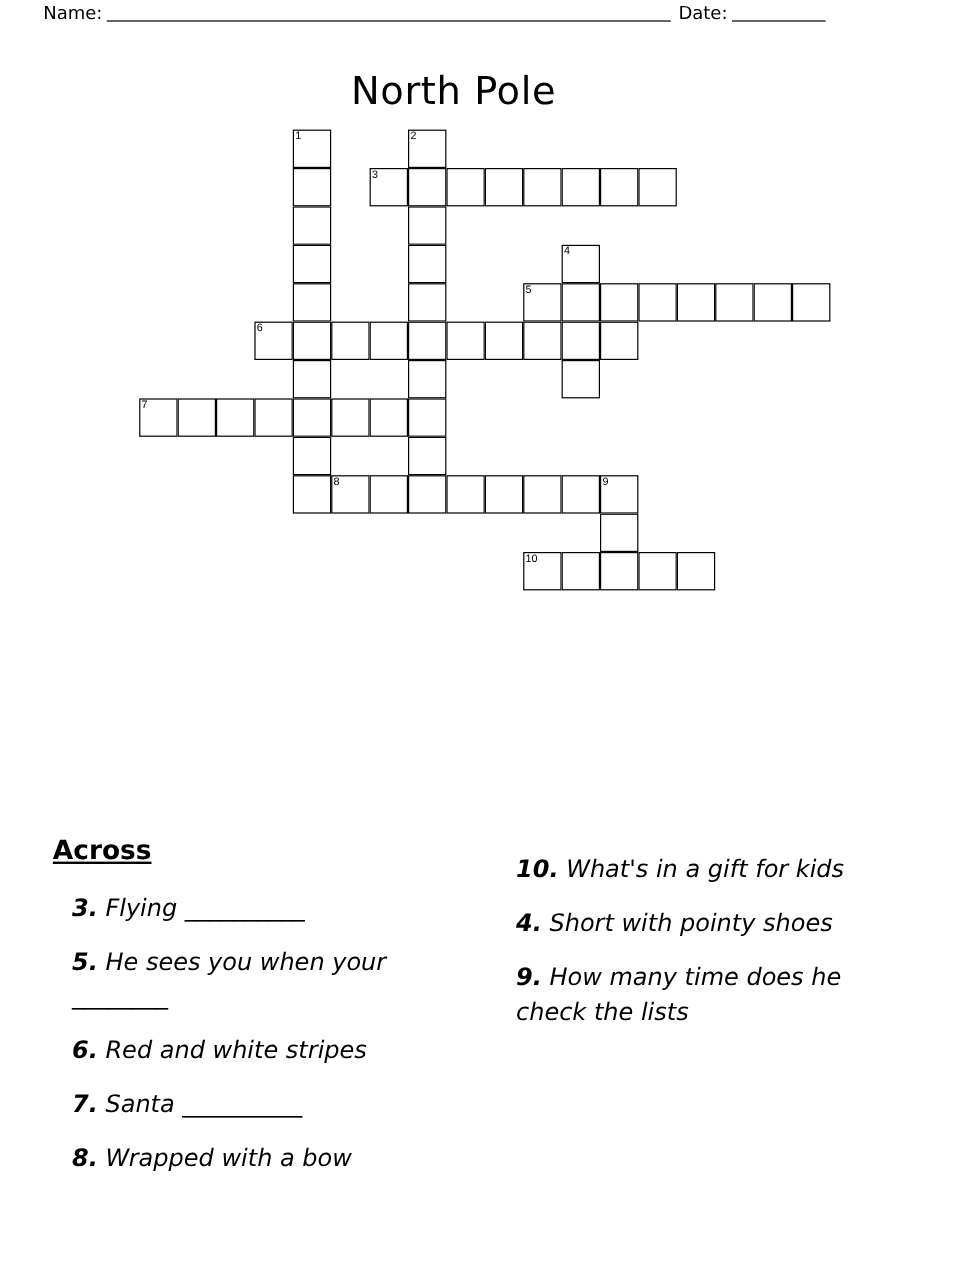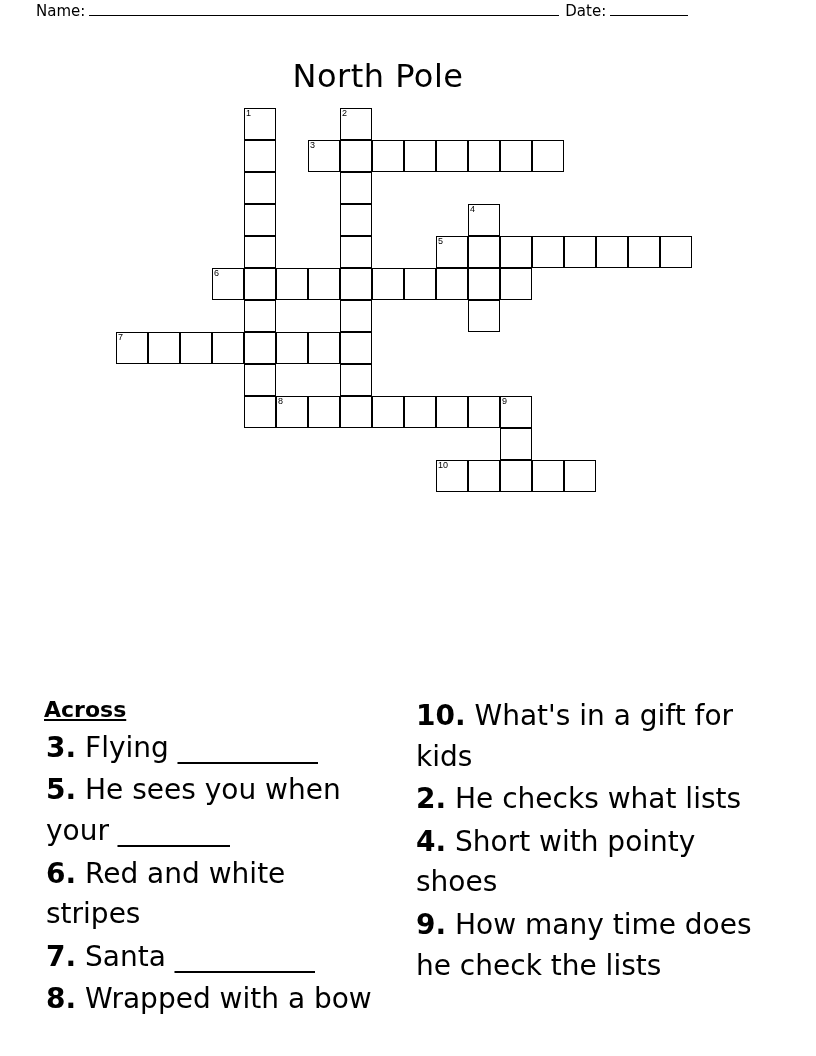--- a/index.html
+++ b/index.html
@@ -16,21 +16,21 @@
     overflow: hidden;
   }
 
   
   .header-row {
     position: absolute;
     top: 2px;
     left: 36px;
     right: 36px;
     display: flex;
-    align-items: flex-start;
+    align-items: center;
     font-size: 15px;
     white-space: nowrap;
   }
   .header-label { font-size: 15px; }
   .header-blank {
     display: inline-block;
     border-bottom: 1px solid #000;
     height: 13px;
   }
   .name-blank { width: 470px; margin: 0 6px 0 4px; }
@@ -85,22 +85,23 @@
     line-height: 1.45;
   }
   .clue-col { width: 340px; }
   .clue-heading {
     font-weight: bold;
     text-decoration: underline;
     font-size: 22px;
     margin: 0 0 1px 0;
   }
   .clue {
-    margin: 2px;
-    font-size: 28px;
+    margin: 16px;
+    font-size: 20px;
+    font-style: italic;
   }
   .clue b { font-weight: bold; }
 </style>
 </head>
 <body>
 
 <div class="header-row">
   <span class="header-label">Name:</span>
   <span class="header-blank name-blank"></span>
   <span class="header-label">Date:</span>
@@ -200,17 +201,16 @@
   <div class="clue-col">
     <div class="clue-heading">Across</div>
     <p class="clue"><b>3.</b><span> Flying __________</span></p>
     <p class="clue"><b>5.</b><span> He sees you when your ________</span></p>
     <p class="clue"><b>6.</b><span> Red and white stripes</span></p>
     <p class="clue"><b>7.</b><span> Santa __________</span></p>
     <p class="clue"><b>8.</b><span> Wrapped with a bow</span></p>
   </div>
   <div class="clue-col">
     <p class="clue"><b>10.</b><span> What's in a gift for kids</span></p>
-    <p class="clue"><b>2.</b><span> He checks what lists</span></p>
     <p class="clue"><b>4.</b><span> Short with pointy shoes</span></p>
     <p class="clue"><b>9.</b><span> How many time does he check the lists</span></p>
   </div>
 </div>
 
 </body></html>

